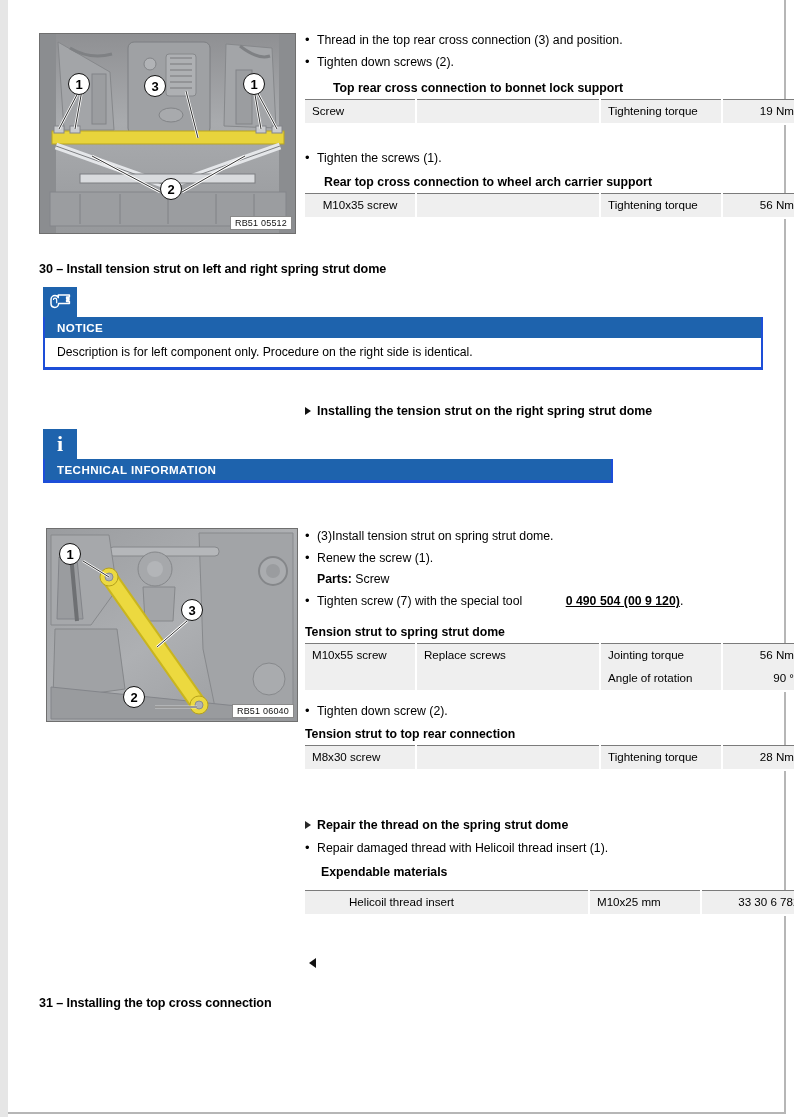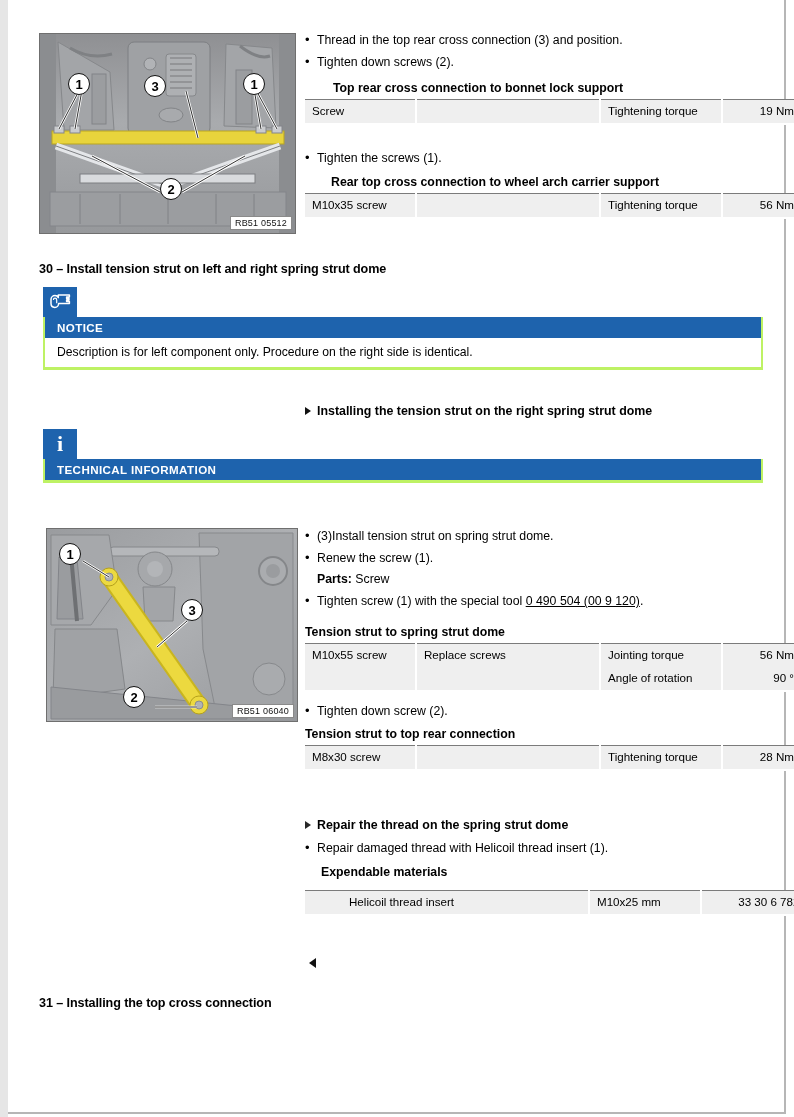--- a/index.html
+++ b/index.html
@@ -90,21 +90,21 @@
     font-size: 13px;
     line-height: 1.15;
     color: #000;
   }
   .bullet .btxt { flex: 1 1 auto; }
   .sub-line {
     margin: -2px 0 7px 12px;
     font-size: 12.3px;
   }
   .b { font-weight: bold; }
-  .tool-ref { font-weight: normal; text-decoration: underline; }
+  .tool-ref { font-weight: bold; text-decoration: underline; margin-left: 40px; }
 
   .tbl-title {
     position: absolute;
     font-size: 12.3px;
     font-weight: bold;
   }
   table.spec {
     position: absolute;
     border-collapse: collapse;
     font-size: 11.6px;
@@ -154,21 +154,21 @@
     position: absolute;
     width: 0; height: 0;
     border-right: 7px solid #111;
     border-top: 5px solid transparent;
     border-bottom: 5px solid transparent;
   }
 
   
   .notice-wrap {
     position: absolute;
-    background: #bef264;
+    background: #1d4ed8;
     padding: 0 2px 3px 2px;
     box-sizing: border-box;
   }
   .notice-tab {
     position: absolute;
     width: 34px;
     height: 30px;
     background: #1e63ad;
     display: flex;
     align-items: center;
@@ -308,25 +308,25 @@
     </tbody>
       </table>
 
     <div class="bullet-list" style="left:297px; top:151px; width:460px;">
       <div class="bullet">
         <span class="dot">•</span>
         <span class="btxt">Tighten the screws (1).</span>
       </div>
     </div>
 
-    <div class="tbl-title" style="left:299px; top:175px;padding-left:24px;">Rear top cross connection to wheel arch carrier support</div>
+    <div class="tbl-title" style="left:292px; top:175px;padding-left:24px;">Rear top cross connection to wheel arch carrier support</div>
     <table class="spec" style="left:297px; top:193px; width:458px;">
       <tbody>
           <tr>
-        <td style="width:96px;">M10x35 screw</td>
+        <td style="width:96px;text-align:center;">M10x35 screw</td>
         <td style="width:168px;"></td>
         <td style="width:106px;">Tightening torque</td>
         <td class="last num" style="width:64px;">56 Nm</td>
       </tr>
     </tbody>
       </table>
 
     <h2 class="step" style="left:31px; top:262px;">30 – Install tension strut on left and right spring strut dome</h2>
 
     <div class="notice-tab" style="left:35px; top:287px;">
@@ -343,21 +343,21 @@
     </div>
 
     <div class="sub-head" style="left:297px; top:404px;">
       <span class="tri-right"></span>
       <span>Installing the tension strut on the right spring strut dome</span>
     </div>
 
     <div class="notice-tab" style="left:35px; top:429px;">
       <span class="info-i">i</span>
     </div>
-    <div class="notice-wrap" style="left:35px; top:459px; width:720px;">
+    <div class="notice-wrap" style="left:35px; top:459px; width:570px;">
       <div class="notice-head">TECHNICAL INFORMATION</div>
     </div>
 
     <div class="figure" style="left:38px; top:528px; width:250px; height:192px;">
       <svg width="250" height="192" viewBox="0 0 250 192" style="position:absolute;left:0;top:0;">
         <defs>
           <linearGradient id="gstrut" x1="0" y1="0" x2="1" y2="1">
             <stop offset="0%" stop-color="#9a9c9f"></stop>
             <stop offset="50%" stop-color="#aeb0b3"></stop>
             <stop offset="100%" stop-color="#96989b"></stop>
@@ -416,21 +416,21 @@
       <div class="bullet">
         <span class="dot">•</span>
         <span class="btxt">Renew the screw (1).</span>
       </div>
       <div class="sub-line">
         <span class="b">Parts:</span>
         <span>Screw</span>
       </div>
       <div class="bullet">
         <span class="dot">•</span>
-        <span class="btxt"><span>Tighten screw (1) with the special tool </span><span class="tool-ref">0 490 504 (00 9 120)</span><span>.</span></span>
+        <span class="btxt"><span>Tighten screw (7) with the special tool </span><span class="tool-ref">0 490 504 (00 9 120)</span><span>.</span></span>
       </div>
     </div>
 
     <div class="tbl-title" style="left:297px; top:625px;">Tension strut to spring strut dome</div>
     <table class="spec" style="left:297px; top:643px; width:458px;">
       <tbody>
           <tr>
         <td rowspan="2" style="width:96px;">M10x55 screw</td>
         <td rowspan="2" style="width:168px;">Replace screws</td>
         <td style="width:106px; border-bottom:none;">Jointing torque</td>

